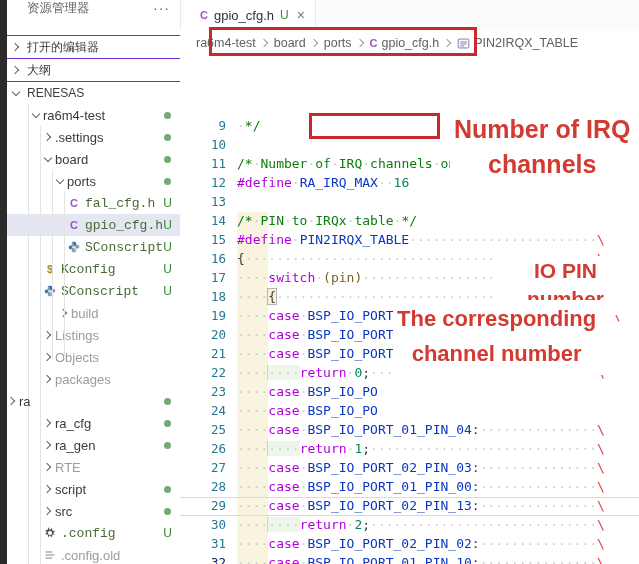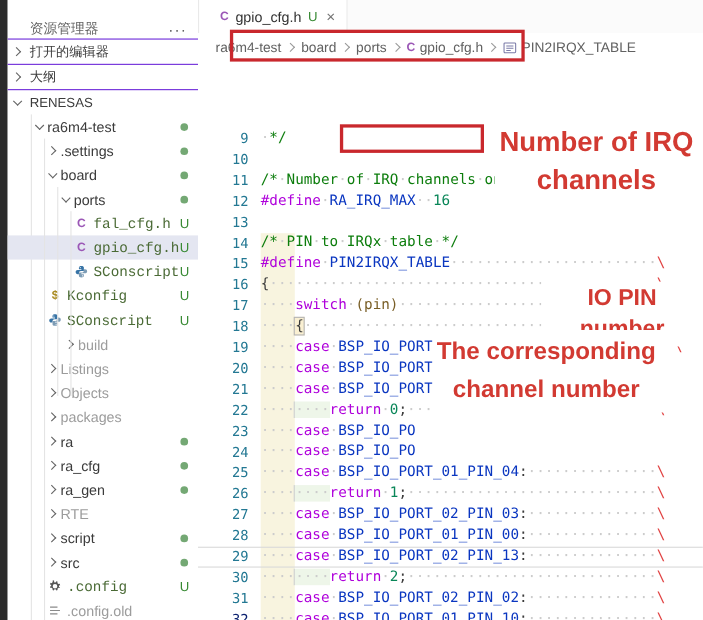--- a/index.html
+++ b/index.html
@@ -5,21 +5,21 @@
   html,body{margin:0;padding:0;}
   body{
     width:639px;height:564px;position:relative;overflow:hidden;
     background:#ffffff;font-family:"Liberation Sans",sans-serif;
     -webkit-font-smoothing:antialiased;
   }
   
   .activity{position:absolute;left:0;top:0;width:7px;height:564px;background:#2b2b2b;}
   
   .sidebar{position:absolute;left:7px;top:0;width:173px;height:564px;background:#ffffff;border-right:1px solid #e2e2e2;}
-  .sb-header{height:35px;display:flex;align-items:flex-end;justify-content:space-between;padding:0 10px 0 20px;color:#616161;font-size:12.5px;}
+  .sb-header{height:35px;display:flex;align-items:flex-start;justify-content:space-between;padding:0 10px 0 20px;color:#616161;font-size:12.5px;}
   .sb-menu{color:#616161;font-size:14px;letter-spacing:1px;cursor:pointer;}
   .sb-section{height:22px;display:flex;align-items:center;border-top:1px solid #6d28d9;font-size:12px;font-weight:400;color:#3b3b3b;padding-left:4px;}
   .sb-section .chev{margin-right:4px;}
   .tree{position:relative;}
   .row{height:22px;display:flex;align-items:center;position:relative;font-size:13px;color:#3b3b3b;cursor:pointer;}
   .row.selected{background:#e4e6f1;}
   .row .label{white-space:nowrap;}
   .row .label.muted{color:#9c9c9c;}
   .row .label.gitfile{color:#4a6a35;font-family:Liberation Mono, monospace;}
   .badge{position:absolute;right:8px;font-size:12px;color:#388a34;font-weight:400;}
@@ -167,21 +167,21 @@
         <span class="label muted">Listings</span>
       </div>
       <div class="row" style="padding-left: 36px;">
         <span class="chev right"></span>
         <span class="label muted">Objects</span>
       </div>
       <div class="row" style="padding-left: 36px;">
         <span class="chev right"></span>
         <span class="label muted">packages</span>
       </div>
-      <div class="row" style="padding-left: 36px;">
+      <div class="row" style="">
         <span class="chev right"></span>
         <span class="label">ra</span>
         <span class="gitdot"></span>
       </div>
       <div class="row" style="padding-left: 36px;">
         <span class="chev right"></span>
         <span class="label">ra_cfg</span>
         <span class="gitdot"></span>
       </div>
       <div class="row" style="padding-left: 36px;">

